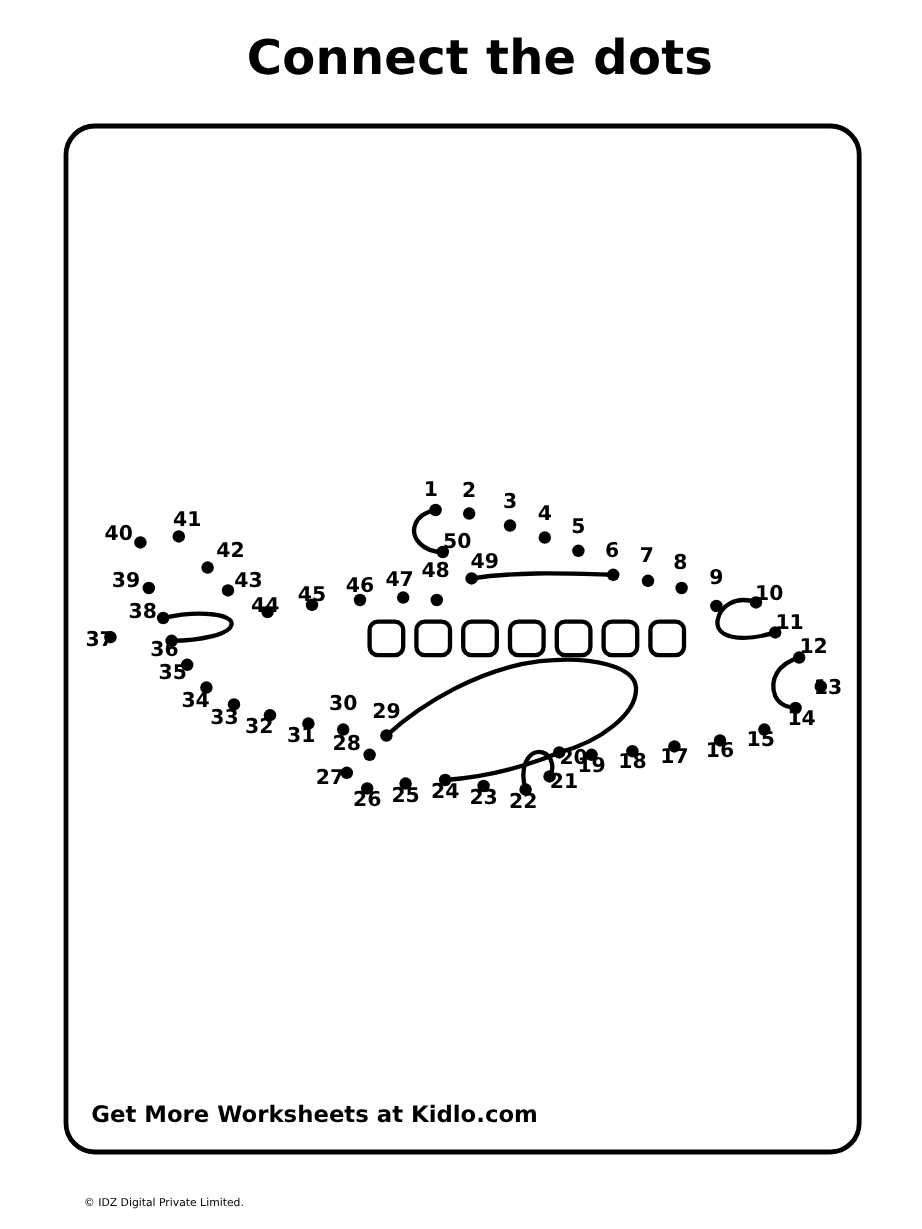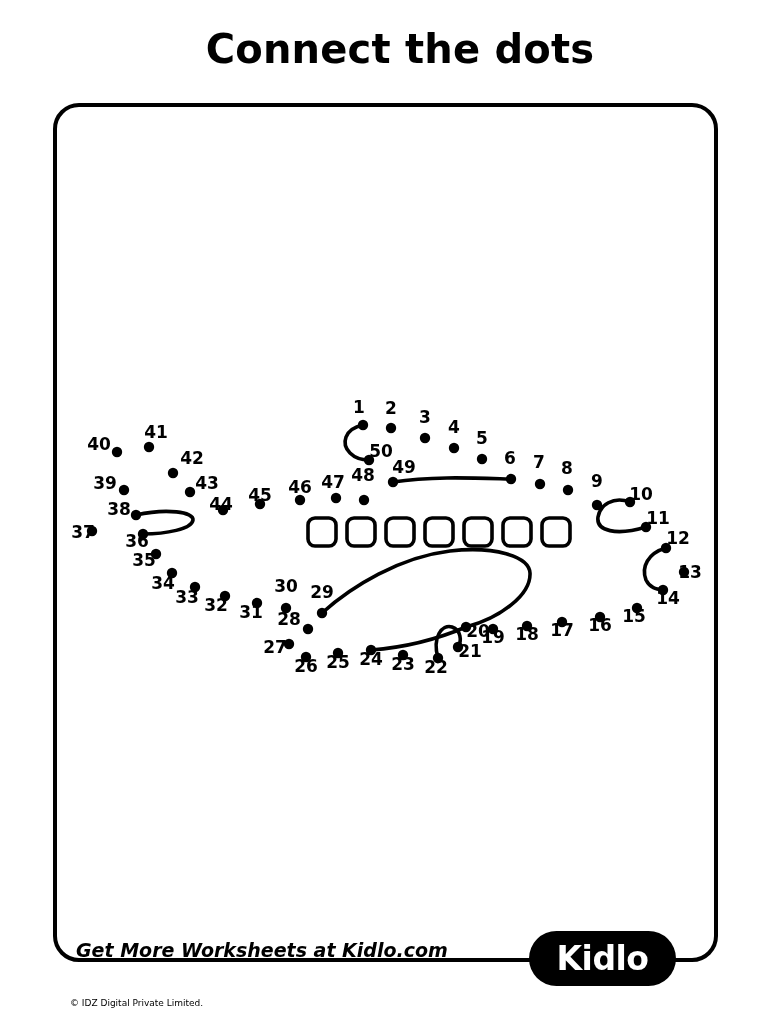--- a/index.html
+++ b/index.html
@@ -49,27 +49,26 @@
     position: absolute;
     left: 0;
     top: 0;
     width: 768px;
     height: 1024px;
     pointer-events: none;
   }
   .footer-cta {
     position: absolute;
     left: 76px;
-    top: 939px;
+    top: 918px;
     font-family: "DejaVu Sans", sans-serif;
     font-size: 19px;
     font-weight: bold;
     color: #000000;
     white-space: nowrap;
-    font-style: italic;
   }
   .footer-copyright {
     position: absolute;
     left: 70px;
     top: 998px;
     font-family: "DejaVu Sans", sans-serif;
     font-size: 9px;
     font-weight: normal;
     color: #000000;
     white-space: nowrap;
@@ -233,17 +232,14 @@
         <text x="363" y="481" class="dot-label" text-anchor="middle">48</text>
         <text x="404" y="473" class="dot-label" text-anchor="middle">49</text>
         <text x="381" y="457" class="dot-label" text-anchor="middle">50</text>
       </g>
   </svg>
 
   <div class="footer-cta">Get More Worksheets at Kidlo.com</div>
 
   <div class="footer-copyright">© IDZ Digital Private Limited.</div>
 
-  <div class="brand-logo">
-    <span class="brand-logo-text">Kidlo</span>
-  </div>
 
 </div>
 
 </body></html>

